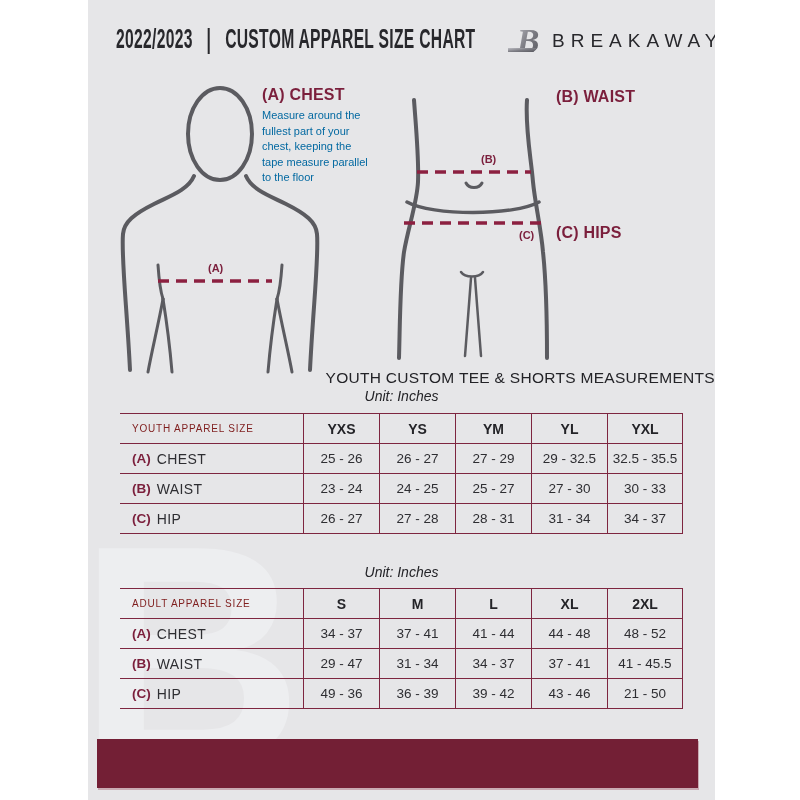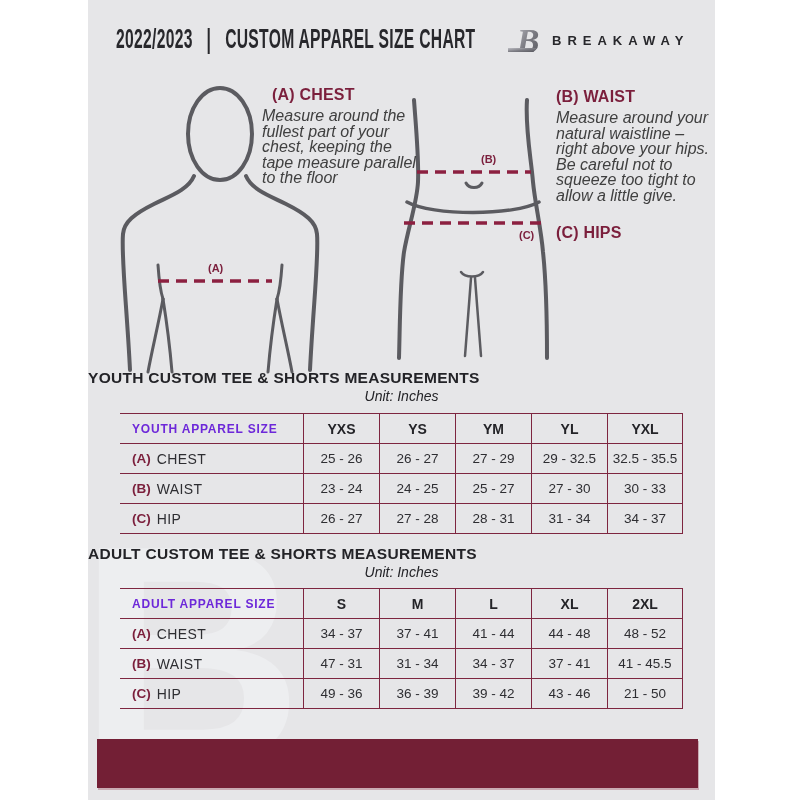--- a/index.html
+++ b/index.html
@@ -5,43 +5,43 @@
   html,body{margin:0;padding:0}
   body{width:800px;height:800px;background:#ffffff;position:relative;overflow:hidden;
        font-family:"Liberation Sans",sans-serif;}
   .doc{position:absolute;left:88px;top:0;width:627px;height:800px;background:#e6e6e8;overflow:hidden;}
   .abs{position:absolute;}
 
   
   .hdr-title{left:28px;top:26px;font-size:27px;line-height:27px;font-weight:bold;color:#28282c;
              transform:scaleX(0.58);transform-origin:0 0;white-space:pre;letter-spacing:0.5px;z-index:2}
   .logo{left:418px;top:23px;width:38px;height:37px;z-index:2}
-  .brand{left:464px;top:33px;font-size:13px;line-height:16px;font-weight:bold;letter-spacing:6px;
+  .brand{left:464px;top:33px;font-size:19px;line-height:16px;font-weight:normal;letter-spacing:6px;
          color:#28282c;white-space:pre;z-index:2}
 
   
   .ins-head{font-size:16px;font-weight:bold;color:#7b1f3c;letter-spacing:0.2px;z-index:2}
-  .ins-body{font-size:16px;font-style:italic;color:#404040;line-height:15.5px;white-space:pre-line;z-index:2}
+  .ins-body{font-size:11px;color:#0369a1;line-height:15.5px;white-space:pre-line;z-index:2}
   .fig-label{font-size:11px;font-weight:bold;color:#7b1f3c;z-index:2}
 
   
-  .sec-title{left:0;width:627px;text-align:left;font-size:15.5px;font-weight:bold;color:#232327;
+  .sec-title{left:0;width:627px;text-align:right;font-size:15.5px;font-weight:normal;color:#232327;
              letter-spacing:0.3px;z-index:2}
   .unit{left:0;width:627px;text-align:center;font-size:14px;font-style:italic;color:#232327;z-index:2}
 
   
   .stable{left:32px;width:563px;display:grid;grid-template-columns:183px 76px 76px 76px 76px 76px;
           border-top:1.5px solid #7e2640;z-index:2}
   .c{height:30px;border-bottom:1.5px solid #7e2640;display:flex;align-items:center;justify-content:center;
      font-size:13.5px;color:#2e2e32;box-sizing:border-box;}
   .c.bl{border-left:1.5px solid #7e2640;text-align:center;}
   .c.br{border-right:1.5px solid #7e2640;}
   .c.first{justify-content:flex-start;padding-left:12px;}
   .c.hsize{font-weight:bold;font-size:14px;color:#242428;}
-  .c.hlabel{font-size:12px;letter-spacing:0.8px;color:#6d28d9;font-weight:bold;}
+  .c.hlabel{font-size:10px;letter-spacing:0.8px;color:#7f1d1d;}
   .pfx{color:#7b1f3c;font-weight:bold;margin-right:6px;font-size:13.5px;}
   .rname{font-size:14px;color:#2e2e32;letter-spacing:0.4px;}
 
   
   .footer{left:9px;top:739px;width:601px;height:49px;background:#731f35;z-index:3;
           box-shadow:1px 2px 0 0 #c9abb3;}
   .wm{left:-10px;top:538px;font-size:312px;line-height:0.75;font-weight:bold;color:#edeef0;
       z-index:1;user-select:none;}
   svg{display:block}
 </style>
@@ -97,34 +97,28 @@
         <path d="M79 180 C 77 206, 75 234, 73 258" stroke-width="2.5"></path>
         <path d="M83 180 C 85 206, 87 234, 89 258" stroke-width="2.5"></path>
       </g>
       <path d="M25 74 L139 74" stroke="#8c2040" stroke-width="3.5" stroke-dasharray="11 7"></path>
       <path d="M12 125 L150 125" stroke="#8c2040" stroke-width="3.5" stroke-dasharray="11 7"></path>
     </svg>
   </div>
   <div class="abs fig-label" style="left:393px;top:153px">(B)</div>
   <div class="abs fig-label" style="left:431px;top:229px">(C)</div>
 
-  <div class="abs ins-head" style="left:184px;top:86px">(A) CHEST</div>
+  <div class="abs ins-head" style="left:174px;top:86px">(A) CHEST</div>
   <div class="abs ins-body" style="left:174px;top:108px">Measure around the
 fullest part of your
 chest, keeping the
 tape measure parallel
 to the floor</div>
 
   <div class="abs ins-head" style="left:468px;top:88px">(B) WAIST</div>
-  <div class="abs ins-body" style="left:468px;top:110px">Measure around your
-natural waistline –
-right above your hips.
-Be careful not to
-squeeze too tight to
-allow a little give.</div>
 
   <div class="abs ins-head" style="left:468px;top:224px">(C) HIPS</div>
 
   <div class="abs sec-title" style="top:369px">YOUTH CUSTOM TEE &amp; SHORTS MEASUREMENTS</div>
   <div class="abs unit" style="top:388px">Unit: Inches</div>
 
   <div class="abs stable" style="top:413px">
     <div class="c first hlabel">YOUTH APPAREL SIZE</div>
     <div class="c bl hsize">YXS</div>
     <div class="c bl hsize">YS</div>
@@ -156,21 +150,20 @@
       <span class="pfx">(C)</span>
       <span class="rname">HIP</span>
     </div>
     <div class="c bl">26 - 27</div>
     <div class="c bl">27 - 28</div>
     <div class="c bl">28 - 31</div>
     <div class="c bl">31 - 34</div>
     <div class="c bl br">34 - 37</div>
   </div>
 
-  <div class="abs sec-title" style="top:545px">ADULT CUSTOM TEE &amp; SHORTS MEASUREMENTS</div>
   <div class="abs unit" style="top:564px">Unit: Inches</div>
 
   <div class="abs stable" style="top:588px">
     <div class="c first hlabel">ADULT APPAREL SIZE</div>
     <div class="c bl hsize">S</div>
     <div class="c bl hsize">M</div>
     <div class="c bl hsize">L</div>
     <div class="c bl hsize">XL</div>
     <div class="c bl br hsize">2XL</div>
 
@@ -181,21 +174,21 @@
     <div class="c bl">34 - 37</div>
     <div class="c bl">37 - 41</div>
     <div class="c bl">41 - 44</div>
     <div class="c bl">44 - 48</div>
     <div class="c bl br">48 - 52</div>
 
     <div class="c first">
       <span class="pfx">(B)</span>
       <span class="rname">WAIST</span>
     </div>
-    <div class="c bl">47 - 31</div>
+    <div class="c bl">29 - 47</div>
     <div class="c bl">31 - 34</div>
     <div class="c bl">34 - 37</div>
     <div class="c bl">37 - 41</div>
     <div class="c bl br">41 - 45.5</div>
 
     <div class="c first">
       <span class="pfx">(C)</span>
       <span class="rname">HIP</span>
     </div>
     <div class="c bl">49 - 36</div>

